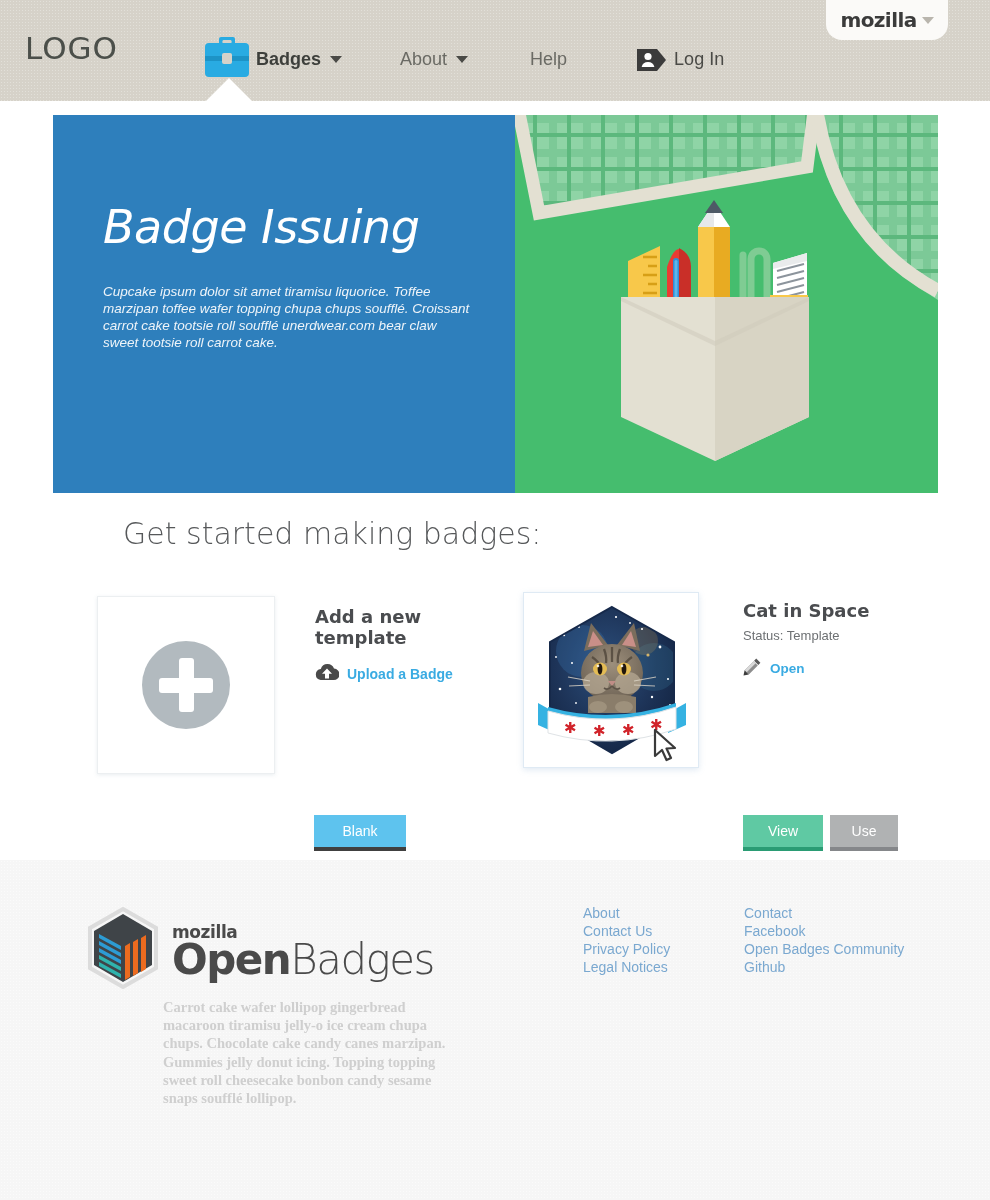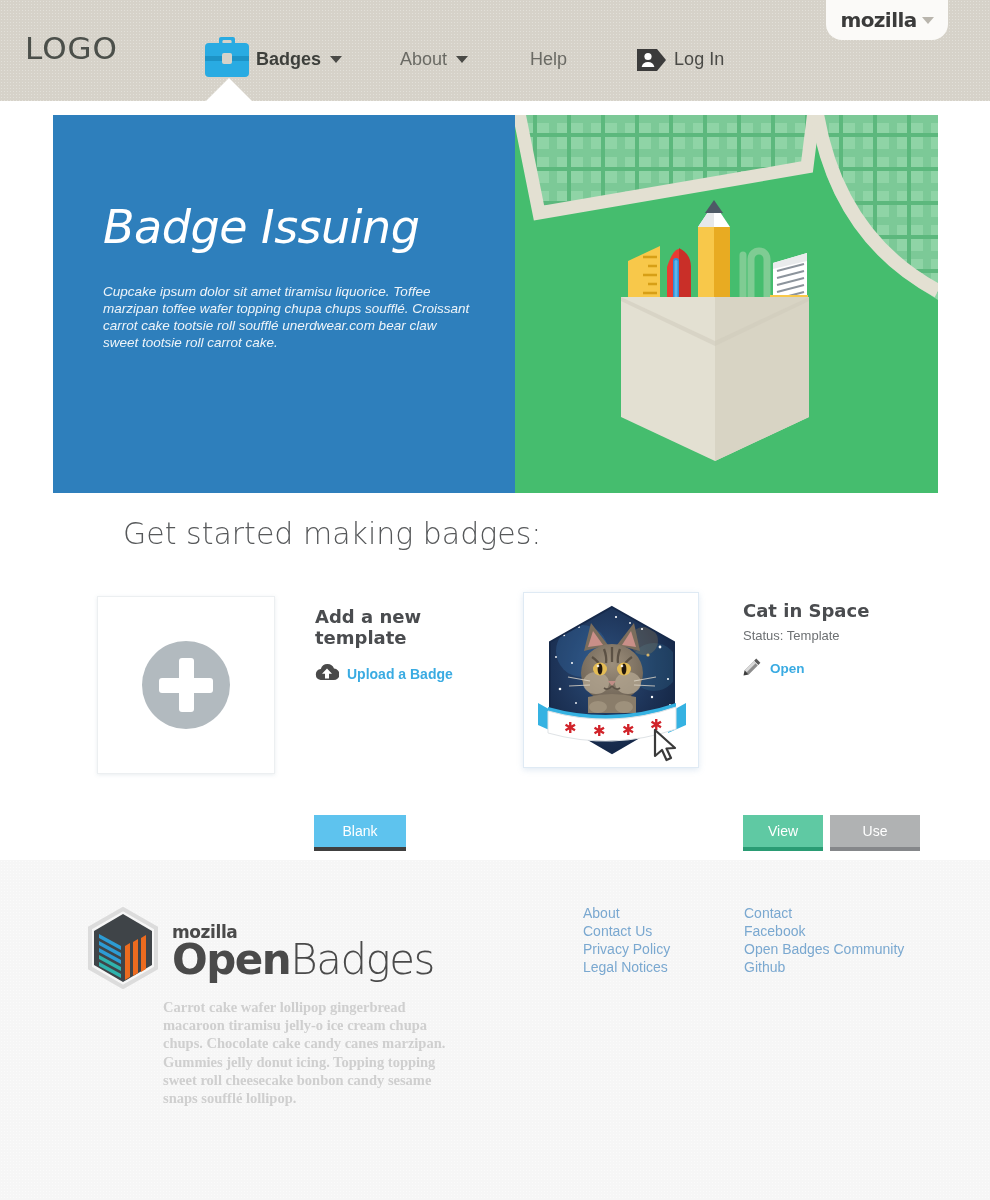--- a/index.html
+++ b/index.html
@@ -218,21 +218,21 @@
     align-items: center;
     justify-content: center;
     color: #ffffff;
     font-size: 14px;
     cursor: pointer;
     border: none;
     font-family: "Liberation Sans", sans-serif;
   }
   .btn-blank { width: 92px; background: #5ec3ee; border-bottom: 4px solid #404040; }
   .btn-view  { width: 80px; background: #5fc9a3; border-bottom: 4px solid #2a9c74; }
-  .btn-use   { width: 90px; background: #b0b2b3; border-bottom: 4px solid #85878a; }
+  .btn-use   { width: 68px; background: #b0b2b3; border-bottom: 4px solid #85878a; }
 
   
   .footer-band {
     position: absolute;
     left: 0; top: 860px;
     width: 990px; height: 340px;
     background: #f6f6f6;
     background-image:
       radial-gradient(rgba(255,255,255,.6) 0.5px, transparent 0.6px),
       radial-gradient(rgba(200,200,200,.35) 0.5px, transparent 0.6px);

